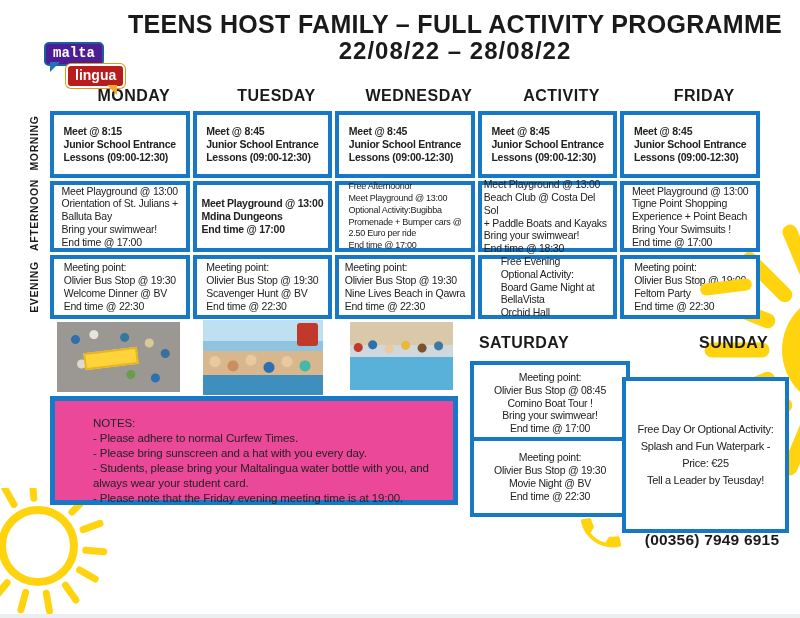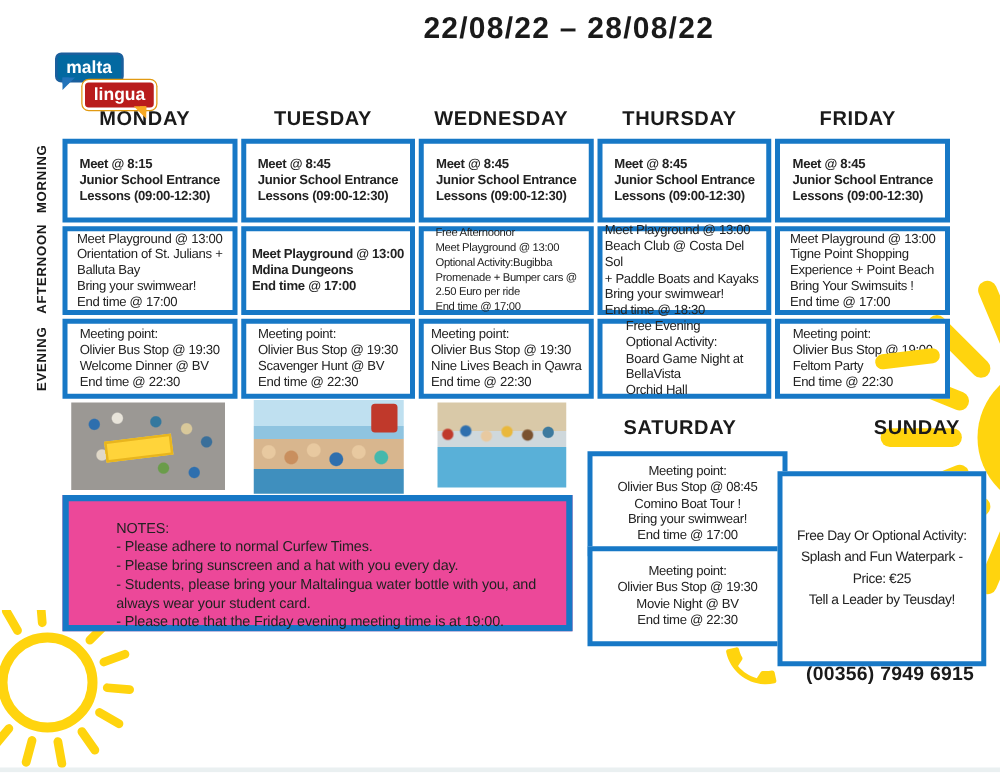--- a/index.html
+++ b/index.html
@@ -8,30 +8,30 @@
 
   
   .title{position:absolute;left:120px;top:10px;width:670px;text-align:center;line-height:1.12;}
   .title .l1{font-size:25px;font-weight:bold;letter-spacing:.3px;}
   .title .l2{font-size:24px;font-weight:bold;letter-spacing:1px;}
 
   
   .logo{position:absolute;left:36px;top:42px;width:110px;height:56px;}
   .bubble{position:absolute;color:#fff;font-weight:bold;font-size:14px;padding:1px 7px 2px;
           border-radius:5px;line-height:1.2;}
-  .bubble.malta{left:8px;top:0;background:#0369a1;border:2px solid #1b5f9d;z-index:1;}
+  .bubble.malta{left:8px;top:0;background:#4c1d95;border:2px solid #1b5f9d;z-index:1;font-family:Liberation Mono, monospace;}
   .bubble.malta:after{content:"";position:absolute;left:4px;bottom:-8px;border:5px solid transparent;
           border-top-color:#2273BA;border-left-color:#2273BA;}
   .bubble.lingua{left:30px;top:22px;background:#b91c1c;border:2px solid #fff;
           box-shadow:0 0 0 1px #e29a12;z-index:2;}
   .bubble.lingua:after{content:"";position:absolute;right:6px;bottom:-9px;border:5px solid transparent;
           border-top-color:#F7A823;border-right-color:#F7A823;}
 
   
-  .days-row{position:absolute;left:46px;top:87px;width:710px;display:grid;
+  .days-row{position:absolute;left:64px;top:87px;width:710px;display:grid;
             grid-template-columns:repeat(5,1fr);gap:3px;}
   .day-h{text-align:center;font-weight:bold;font-size:16px;letter-spacing:.5px;}
 
   .grid{position:absolute;left:50px;top:111px;width:710px;display:grid;
         grid-template-columns:repeat(5,1fr);grid-template-rows:67px 71px 64px;gap:3px;}
   .cell{position:relative;z-index:1;border:4px solid #1778C6;background:#fff;
         display:flex;align-items:center;justify-content:center;padding:1px 2px;}
   .txt{position:relative;z-index:3;white-space:pre-line;font-size:10.5px;line-height:1.22;
        letter-spacing:-.25px;color:#222;}
   .txt.b{font-weight:bold;}
@@ -75,21 +75,21 @@
     background-image:
       radial-gradient(circle 4px at 8% 50%, #c0392b 0 4px, transparent 5px),
       radial-gradient(circle 4px at 22% 40%, #2e6fae 0 4px, transparent 5px),
       radial-gradient(circle 4px at 38% 55%, #e8c9a0 0 4px, transparent 5px),
       radial-gradient(circle 4px at 54% 42%, #e9b83c 0 4px, transparent 5px),
       radial-gradient(circle 4px at 70% 52%, #7a5230 0 4px, transparent 5px),
       radial-gradient(circle 4px at 86% 44%, #3d7a9e 0 4px, transparent 5px);}
 
   
   .wk-h{position:absolute;text-align:center;font-weight:bold;font-size:16px;letter-spacing:.5px;}
-  .sat-h{left:470px;top:334px;width:148px;}
+  .sat-h{left:450px;top:334px;width:148px;}
   .sun-h{left:656px;top:334px;width:155px;}
   .wcell{position:absolute;z-index:1;border:4px solid #1778C6;background:#fff;
          display:flex;align-items:center;justify-content:center;text-align:center;padding:2px;}
   .sat1{left:470px;top:361px;width:148px;height:72px;}
   .sat2{left:470px;top:437px;width:148px;height:68px;}
   .sun1{left:622px;top:361px;width:155px;height:144px;margin-top:16px;}
   .sun1 .txt{font-size:11px;letter-spacing:-.3px;line-height:1.55;}
 
   
   .notes{position:absolute;left:50px;top:396px;width:408px;height:109px;border:5px solid #1778C6;
@@ -140,33 +140,34 @@
       <line x1="37.8" y1="10.2" x2="36.3" y2="-7.7"></line>
       <line x1="18.0" y1="16.4" x2="9.0" y2="0.8"></line>
       <line x1="29.6" y1="104.4" x2="24.9" y2="121.8"></line>
       <line x1="11.1" y1="94.8" x2="-0.4" y2="108.6"></line>
     </g>
   </svg>
 
   <div class="ray-inside"></div>
 
   <div class="title">
+    <div class="l1">TEENS HOST FAMILY – FULL ACTIVITY PROGRAMME</div>
     <div class="l2">22/08/22 – 28/08/22</div>
   </div>
 
   <div class="logo">
     <div class="bubble malta">malta</div>
     <div class="bubble lingua">lingua</div>
   </div>
 
   <div class="days-row">
     <div class="day-h">MONDAY</div>
     <div class="day-h">TUESDAY</div>
     <div class="day-h">WEDNESDAY</div>
-    <div class="day-h">THURSDAY</div>
+    <div class="day-h">ACTIVITY</div>
     <div class="day-h">FRIDAY</div>
   </div>
 
   <div class="plabel morning">MORNING</div>
   <div class="plabel afternoon">AFTERNOON</div>
   <div class="plabel evening">EVENING</div>
 
   <div class="grid">
     <div class="cell">
         <span class="txt b">Meet @ 8:15

